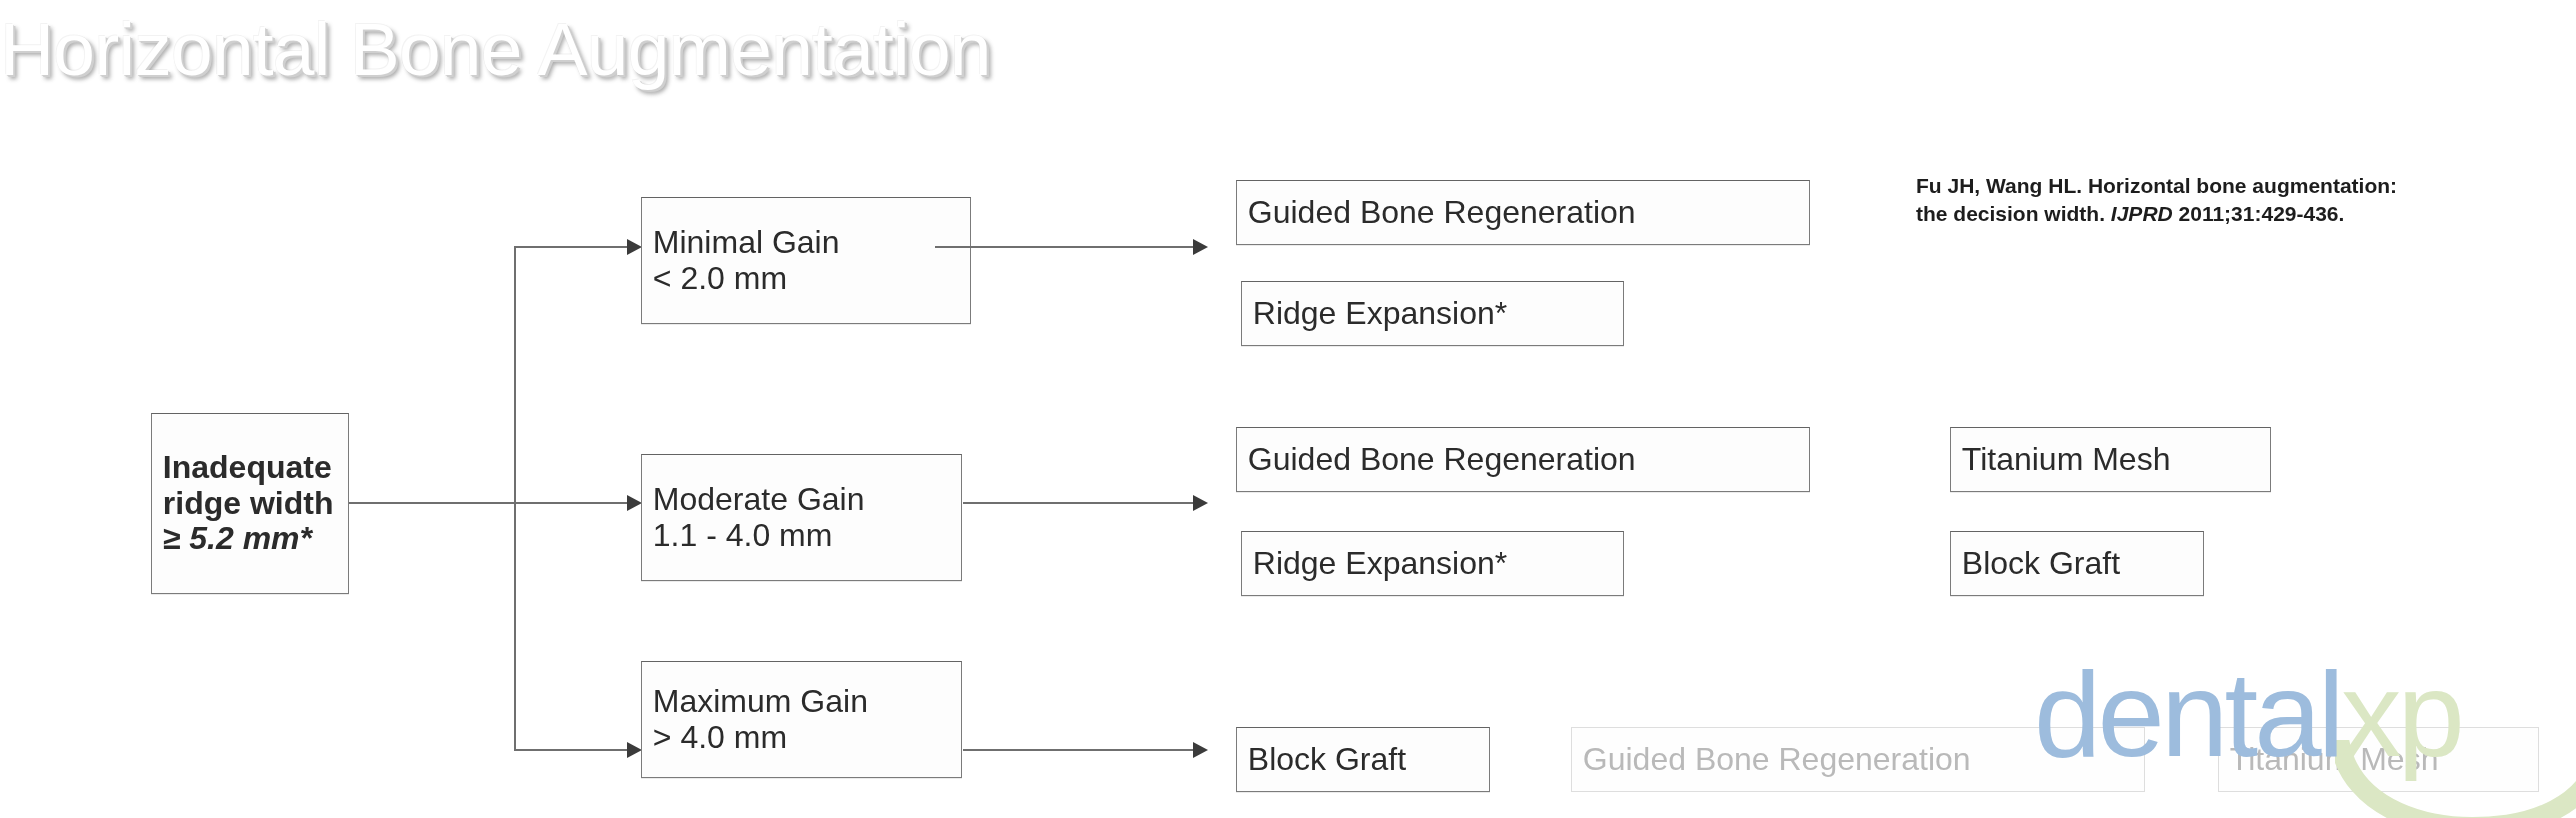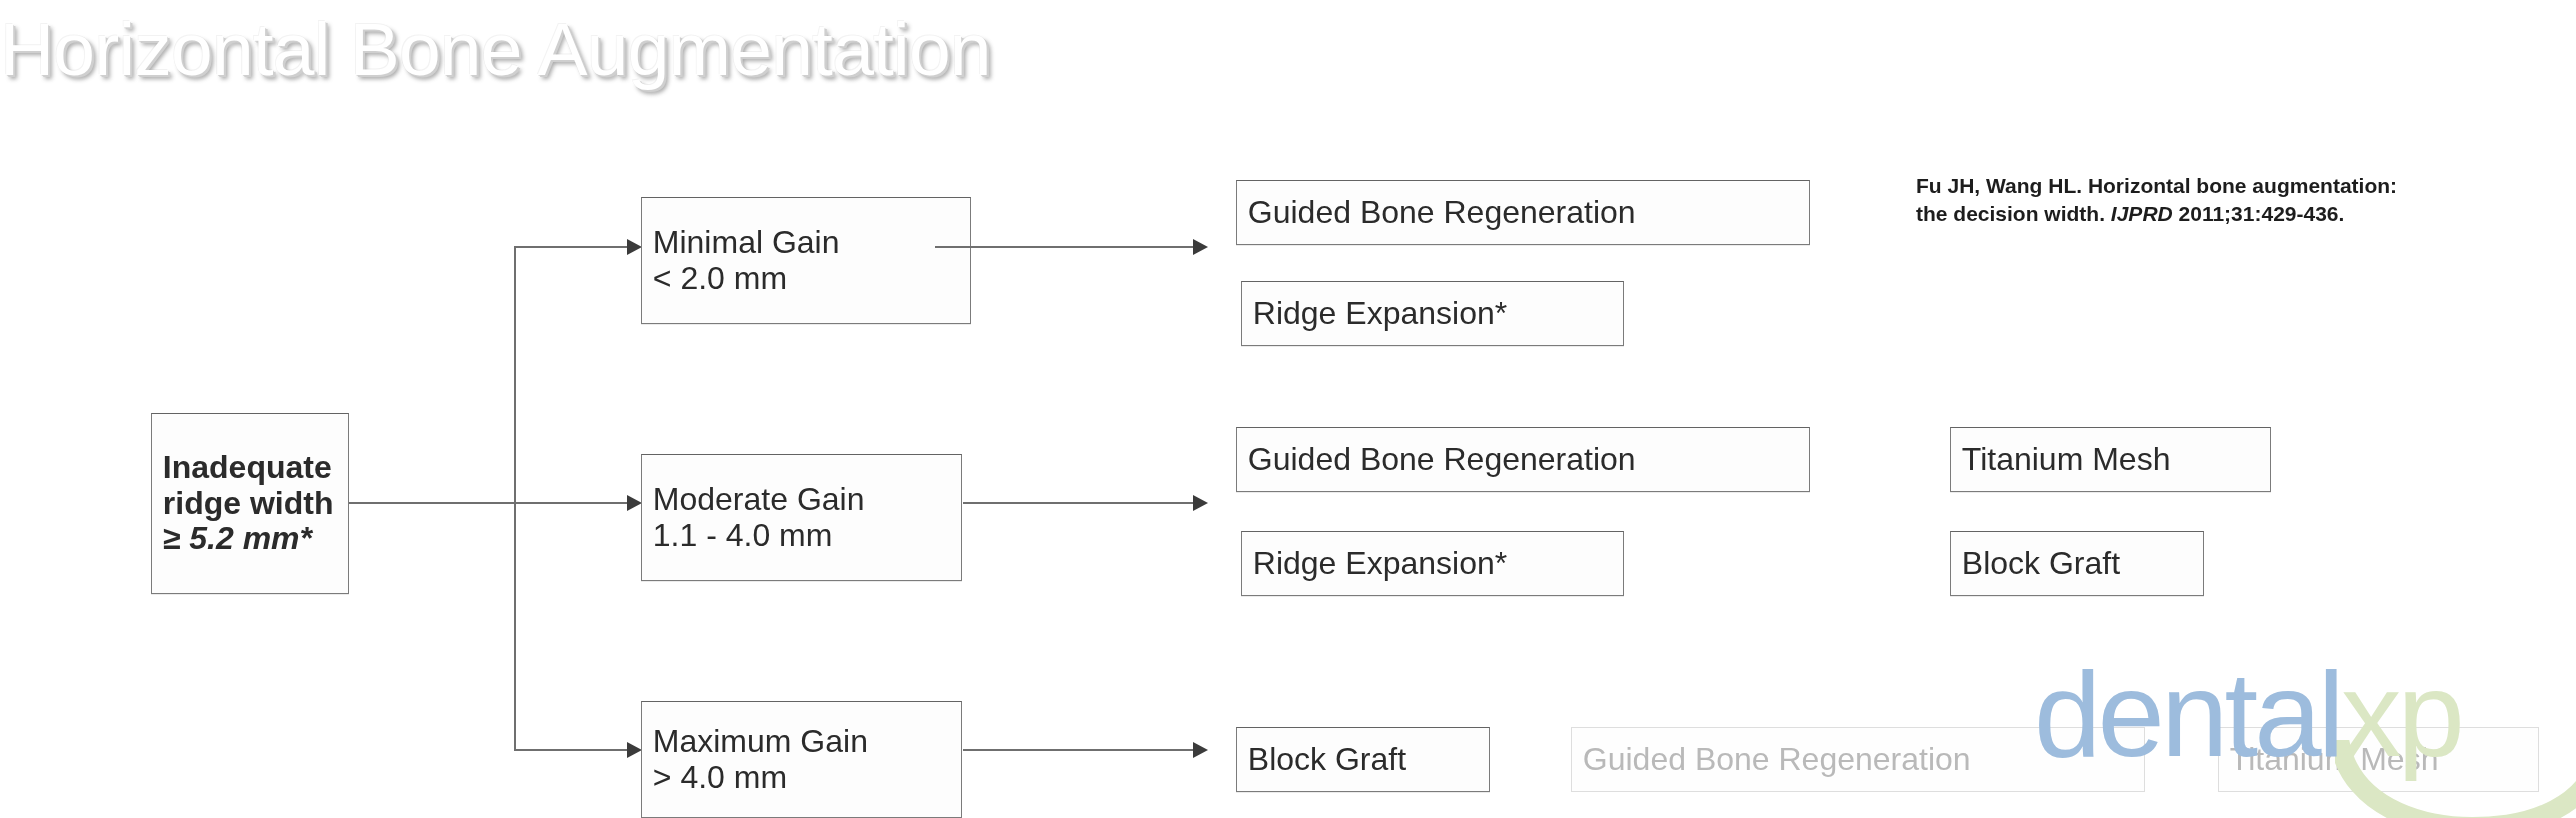--- a/index.html
+++ b/index.html
@@ -157,21 +157,21 @@
   <div class="box one-line" style="left:1241px;top:531px;width:383px;height:65px;">
     <span class="ln">Ridge Expansion*</span>
   </div>
   <div class="box one-line" style="left:1950px;top:427px;width:321px;height:65px;">
     <span class="ln">Titanium Mesh</span>
   </div>
   <div class="box one-line" style="left:1950px;top:531px;width:254px;height:65px;">
     <span class="ln">Block Graft</span>
   </div>
 
-  <div class="box" style="left:641px;top:701px;width:321px;height:117px;">
+  <div class="box" style="left:641px;top:661px;width:321px;height:117px;">
     <span class="ln">Maximum Gain</span>
     <span class="ln">&gt; 4.0 mm</span>
   </div>
   <div class="hline" style="left:963px;top:749px;width:231px;"></div>
   <div class="arrowhead" style="left:1193px;top:742px;"></div>
 
   <div class="box one-line" style="left:1236px;top:727px;width:254px;height:65px;">
     <span class="ln">Block Graft</span>
   </div>
   <div class="box one-line faded" style="left:1571px;top:727px;width:574px;height:65px;">

